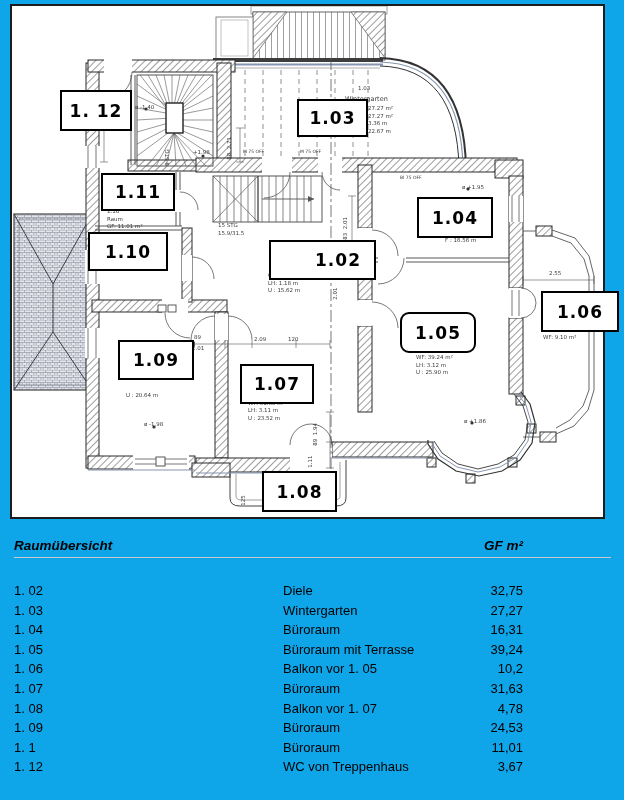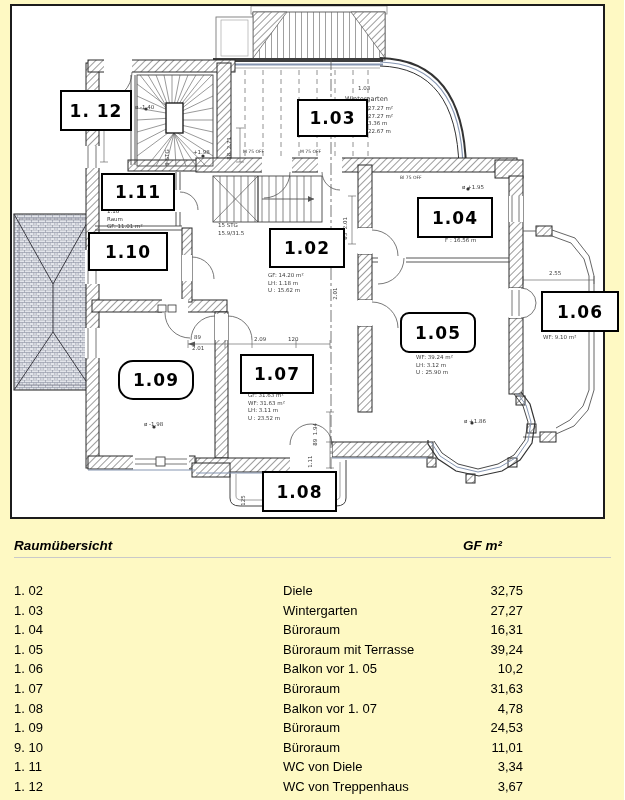--- a/index.html
+++ b/index.html
@@ -1,32 +1,32 @@
 <!DOCTYPE html>
 <html><head>
 <meta charset="utf-8">
 <style>
   html,body{margin:0;padding:0;background:#fff;}
-  .page{position:relative;width:624px;height:800px;background:#fef9c3;overflow:hidden;
+  .page{position:relative;width:624px;height:800px;background:#0ea5e9;overflow:hidden;
         font-family:"Liberation Sans",sans-serif;color:#000;}
   .plan{position:absolute;left:10px;top:4px;width:591px;height:511px;
         border:2px solid #1c1c1c;background:#fff;}
   .plan svg{position:absolute;left:0;top:0;}
   .lbl{position:absolute;z-index:3;background:#fff;border:2px solid #000;
        display:flex;align-items:center;justify-content:center;
        font-family:"DejaVu Sans",sans-serif;font-weight:bold;font-size:17px;
        letter-spacing:1px;color:#000;}
   .ann{position:absolute;z-index:2;font-size:5.5px;line-height:1.4;color:#3a3a3a;
        white-space:pre;font-family:"DejaVu Sans",sans-serif;}
   .ann.big{font-size:6.5px;}
   .rot{transform:rotate(-90deg);transform-origin:0 100%;}
   .rtable{position:absolute;left:14px;top:538px;width:597px;}
   .tbl-head{display:grid;grid-template-columns:269px 180px 60px;
             font-size:13.5px;font-weight:bold;font-style:italic;}
-  .tbl-head .area{text-align:left;}
+  .tbl-head .area{text-align:right;}
   .sep{position:absolute;left:0px;top:19px;width:597px;border-top:1px solid #c9c9c9;}
   .tbl-rows{margin-top:28px;}
   .trow{display:grid;grid-template-columns:269px 180px 60px;
         font-size:13px;line-height:19.6px;}
   .trow .area{text-align:right;}
 </style>
 </head>
 <body>
 
 <div class="page">
@@ -209,25 +209,25 @@
       <rect x="158" y="305" width="8" height="7" fill="#fff" stroke="#333" stroke-width="0.8"></rect>
       <rect x="168" y="305" width="8" height="7" fill="#fff" stroke="#333" stroke-width="0.8"></rect>
     </svg>
   </div>
 
   <div class="lbl" style="left:60px;top:90px;width:68px;height:37px;">1. 12</div>
   <div class="lbl" style="left:297px;top:99px;width:67px;height:34px;">1.03</div>
   <div class="lbl" style="left:101px;top:173px;width:70px;height:34px;">1.11</div>
   <div class="lbl" style="left:417px;top:197px;width:72px;height:37px;">1.04</div>
   <div class="lbl" style="left:88px;top:232px;width:76px;height:35px;">1.10</div>
-  <div class="lbl" style="left:269px;top:228px;width:72px;height:36px;">1.02</div>
+  <div class="lbl" style="left:269px;top:240px;width:72px;height:36px;padding-left:31px;">1.02</div>
   <div class="lbl" style="left:400px;top:312px;width:72px;height:37px;border-radius:9px;">1.05</div>
   <div class="lbl" style="left:541px;top:291px;width:74px;height:37px;">1.06</div>
-  <div class="lbl" style="left:118px;top:360px;width:72px;height:36px;border-radius:15px;">1.09</div>
-  <div class="lbl" style="left:240px;top:354px;width:70px;height:36px;">1.07</div>
+  <div class="lbl" style="left:118px;top:340px;width:72px;height:36px;">1.09</div>
+  <div class="lbl" style="left:240px;top:364px;width:70px;height:36px;">1.07</div>
   <div class="lbl" style="left:262px;top:471px;width:71px;height:37px;text-align:center;">1.08</div>
 
   <div class="ann rot" style="left:100px;top:120px;">145</div>
   <div class="ann" style="left:135px;top:104px;">ø -1.40</div>
   <div class="ann" style="left:193px;top:149px;">+1.98</div>
   <div class="ann rot" style="left:172px;top:158px;">9 STG</div>
   <div class="ann" style="left:218px;top:222px;">15 STG
 15.9/31.5</div>
   <div class="ann" style="left:358px;top:85px;">1.03</div>
   <div class="ann big" style="left:345px;top:95px;">Wintergarten</div>
@@ -311,28 +311,23 @@
           <span>1. 08</span>
           <span>Balkon vor 1. 07</span>
           <span class="area">4,78</span>
         </div>
       <div class="trow">
           <span>1. 09</span>
           <span>Büroraum</span>
           <span class="area">24,53</span>
         </div>
       <div class="trow">
-          <span>9. 10</span>
+          <span>1. 1</span>
           <span>Büroraum</span>
           <span class="area">11,01</span>
-        </div>
-      <div class="trow">
-          <span>1. 11</span>
-          <span>WC von Diele</span>
-          <span class="area">3,34</span>
         </div>
       <div class="trow">
           <span>1. 12</span>
           <span>WC von Treppenhaus</span>
           <span class="area">3,67</span>
         </div>
     </div>
   </div>
 </div>
 

